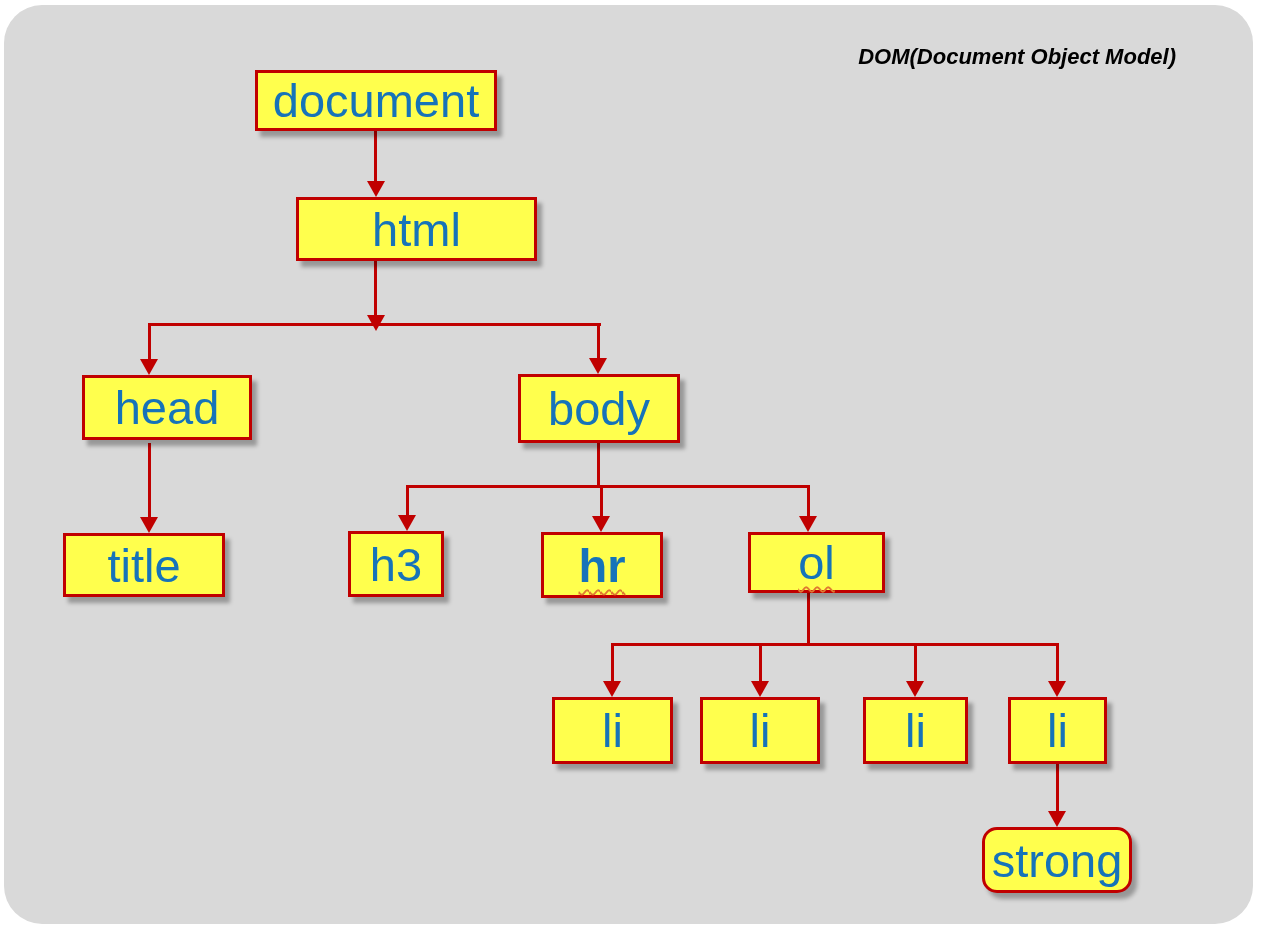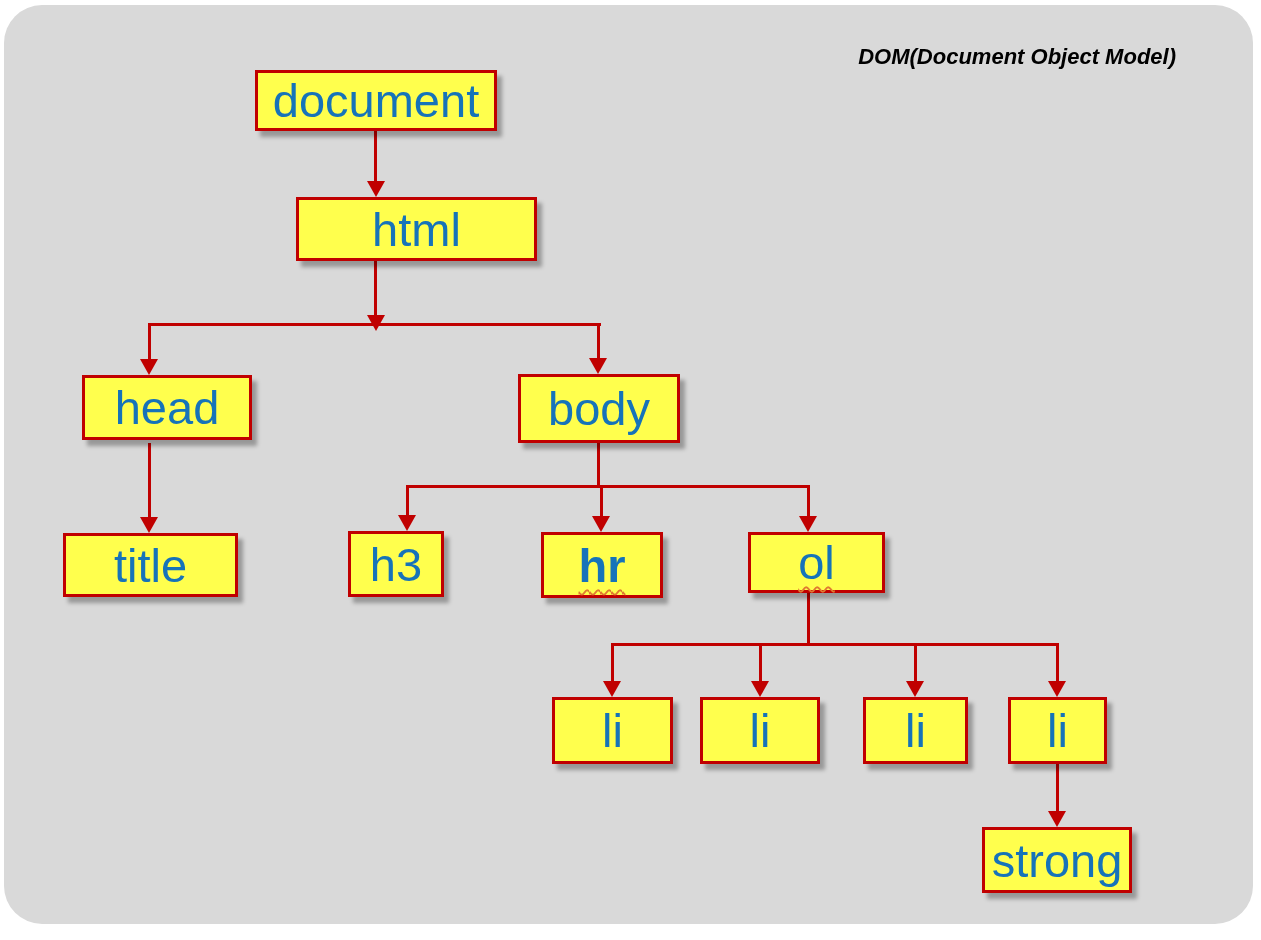--- a/index.html
+++ b/index.html
@@ -116,21 +116,21 @@
 </div>
 <div class="node" style="left:256px;top:197px;width:241px;height:64px;margin-left:40px;">
   <span class="label">html</span>
 </div>
 <div class="node" style="left:82px;top:375px;width:170px;height:65px;">
   <span class="label">head</span>
 </div>
 <div class="node" style="left:518px;top:374px;width:162px;height:69px;">
   <span class="label">body</span>
 </div>
-<div class="node" style="left:63px;top:533px;width:175px;height:64px;">
+<div class="node" style="left:63px;top:533px;width:162px;height:64px;">
   <span class="label">title</span>
 </div>
 <div class="node" style="left:348px;top:531px;width:96px;height:66px;">
   <span class="label">h3</span>
 </div>
 <div class="node" style="left:541px;top:532px;width:122px;height:66px;font-weight:bold;">
   <span class="label misspelled">hr</span>
 </div>
 <div class="node" style="left:748px;top:532px;width:137px;height:61px;">
   <span class="label misspelled">ol</span>
@@ -140,15 +140,15 @@
 </div>
 <div class="node" style="left:700px;top:697px;width:120px;height:67px;">
   <span class="label">li</span>
 </div>
 <div class="node" style="left:863px;top:697px;width:105px;height:67px;">
   <span class="label">li</span>
 </div>
 <div class="node" style="left:1008px;top:697px;width:99px;height:67px;">
   <span class="label">li</span>
 </div>
-<div class="node" style="left:982px;top:827px;width:150px;height:66px;">
+<div class="node" style="left:982px;top:827px;width:150px;height:66px;border-radius:15px;">
   <span class="label">strong</span>
 </div>
 
 </body></html>

